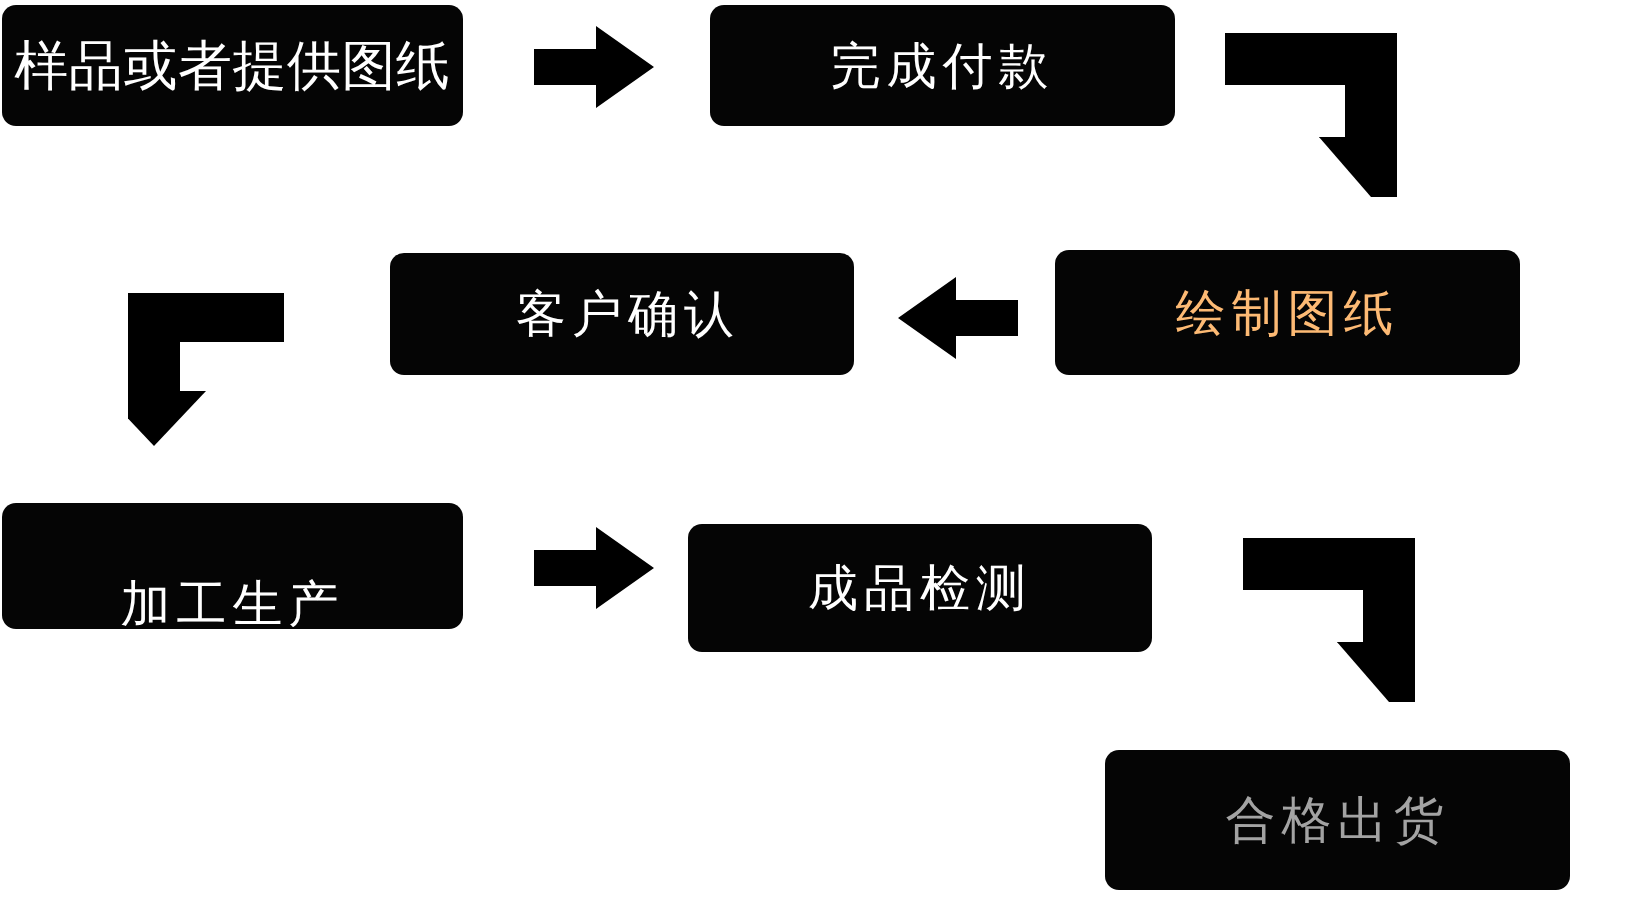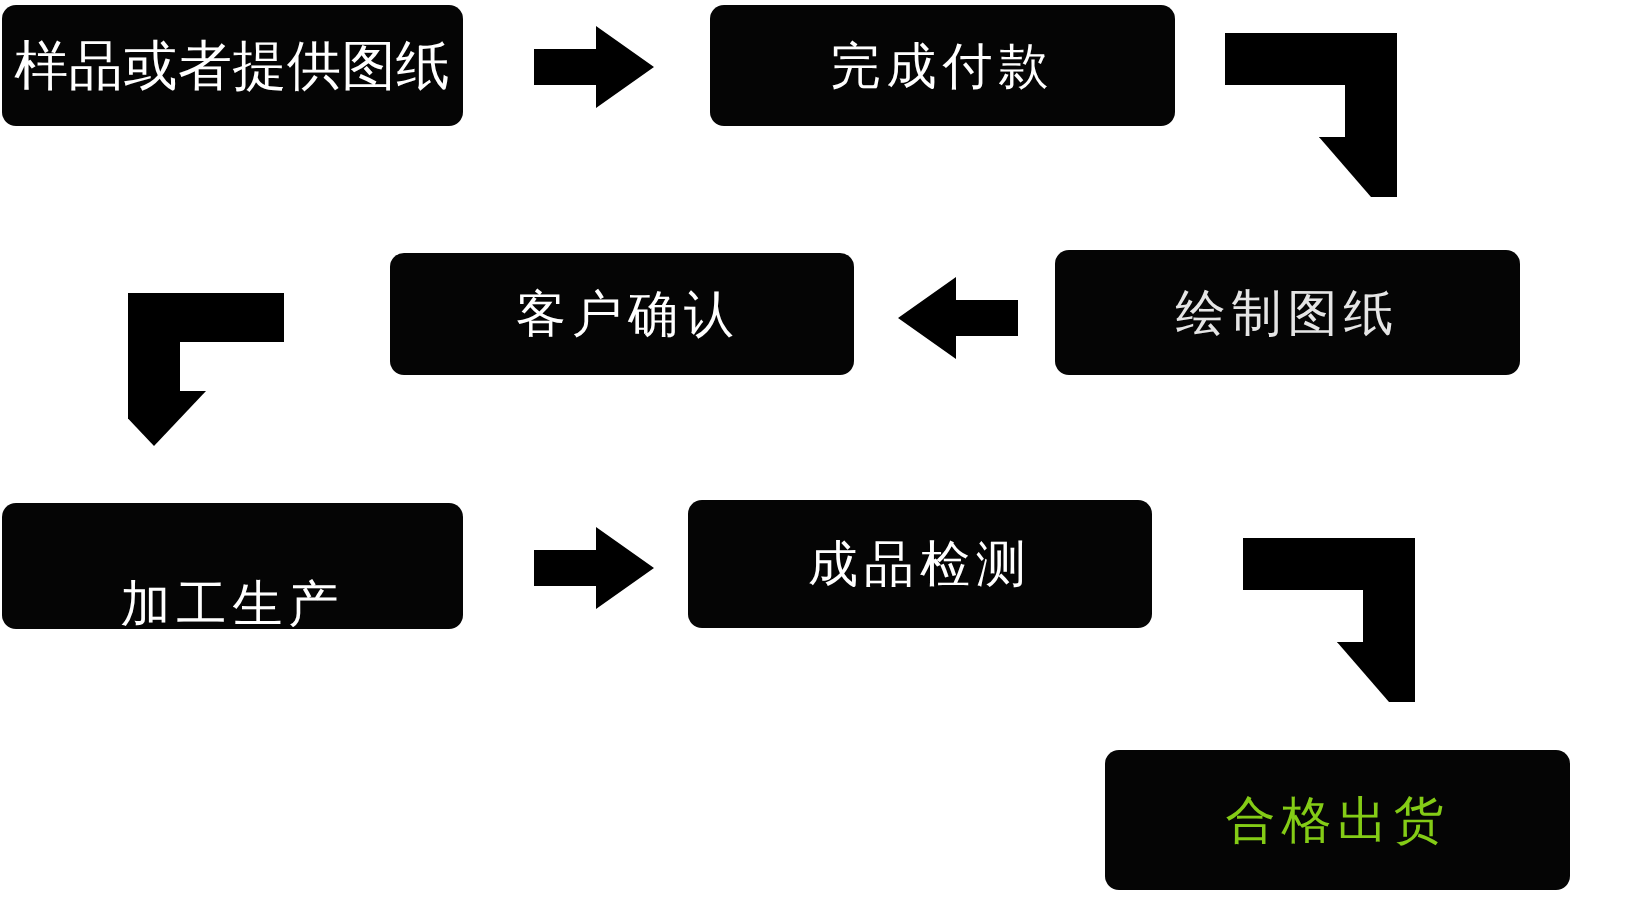--- a/index.html
+++ b/index.html
@@ -38,33 +38,33 @@
 </head>
 <body>
 
 <div id="canvas">
     <div class="node" style="left: 710px; top: 5px; width: 465px; height: 121px; font-size: 50px; background: rgb(5, 5, 5); color: rgb(255, 255, 255);">
       <span>完成付款</span>
     </div>
     <div class="node tight" style="left: 2px; top: 5px; width: 461px; height: 121px; font-size: 54px; background: rgb(5, 5, 5); color: rgb(255, 255, 255);">
       <span>样品或者提供图纸</span>
     </div>
-    <div class="node" style="left: 1055px; top: 250px; width: 465px; height: 125px; font-size: 50px; background: rgb(5, 5, 5); color: #e5e5e5;">
+    <div class="node" style="left: 1055px; top: 250px; width: 465px; height: 125px; font-size: 50px; background: rgb(5, 5, 5); color: #fdba74;">
       <span>绘制图纸</span>
     </div>
     <div class="node" style="left: 390px; top: 253px; width: 464px; height: 122px; font-size: 50px; background: rgb(5, 5, 5); color: rgb(255, 255, 255); padding-left: 12px;">
       <span>客户确认</span>
     </div>
     <div class="node" style="left: 2px; top: 503px; width: 461px; height: 126px; font-size: 50px; background: rgb(5, 5, 5); color: rgb(255, 255, 255); align-items: flex-end;">
       <span>加工生产</span>
     </div>
-    <div class="node" style="left: 688px; top: 500px; width: 464px; height: 128px; font-size: 50px; background: rgb(5, 5, 5); color: rgb(255, 255, 255);">
+    <div class="node" style="left: 688px; top: 524px; width: 464px; height: 128px; font-size: 50px; background: rgb(5, 5, 5); color: rgb(255, 255, 255);">
       <span>成品检测</span>
     </div>
-    <div class="node" style="left: 1105px; top: 750px; width: 465px; height: 140px; font-size: 50px; background: rgb(5, 5, 5); color: #84cc16;">
+    <div class="node" style="left: 1105px; top: 750px; width: 465px; height: 140px; font-size: 50px; background: rgb(5, 5, 5); color: #a3a3a3;">
       <span>合格出货</span>
     </div>
     <div class="arrow" style="left: 534px; top: 26px; width: 120px; height: 82px;">
       <svg width="120" height="82" viewBox="0 0 120 82">
         <path fill="#000000" d="M0,23 L62,23 L62,0 L120,41 L62,82 L62,59 L0,59 Z"></path>
       </svg>
     </div>
     <div class="arrow" style="left: 1225px; top: 33px; width: 172px; height: 164px;">
       <svg width="172" height="164" viewBox="0 0 172 164">
         <path fill="#000000" d="M0,0 L172,0 L172,112 L146,112 L146,0 Z"></path>

